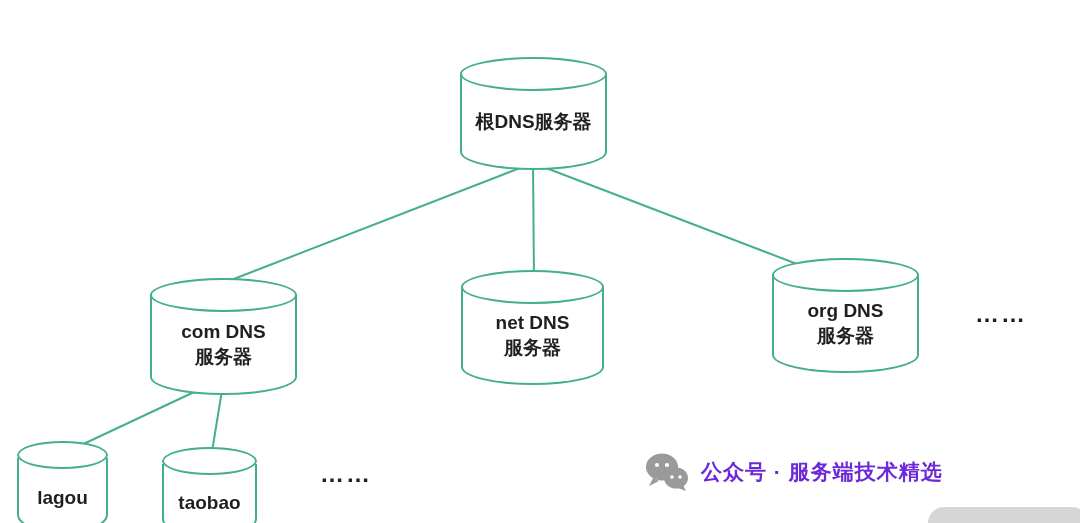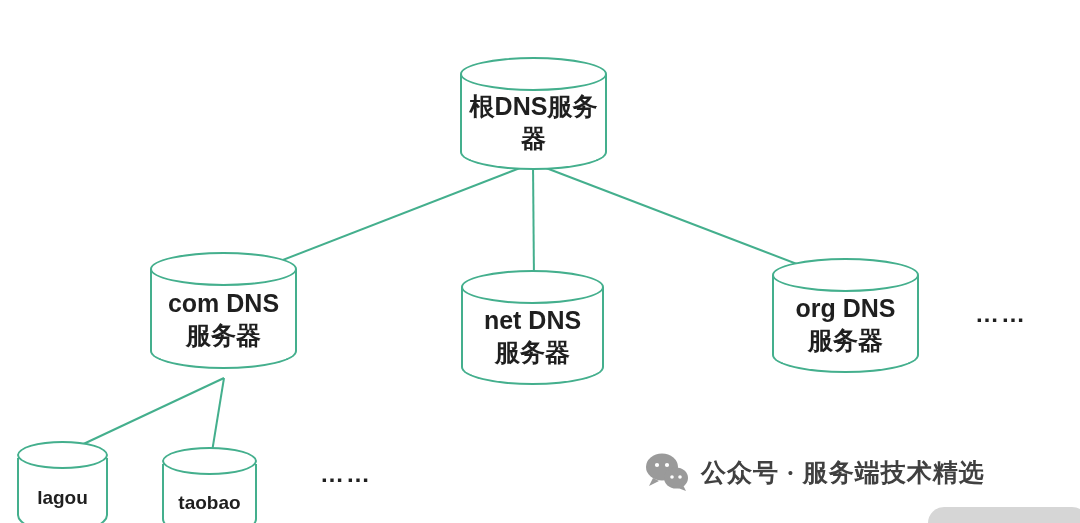--- a/index.html
+++ b/index.html
@@ -46,21 +46,21 @@
     position: absolute;
     left: 0; right: 0;
     top: 17px; bottom: 0;
     display: flex;
     flex-direction: column;
     align-items: center;
     justify-content: center;
     text-align: center;
     color: #1f1f1f;
     font-weight: bold;
-    font-size: 25px;
+    font-size: 19px;
     line-height: 1.3;
     z-index: 3;
   }
   .cyl-label.small { font-size: 19px; padding-top: 6px; }
 
   .ellipsis {
     position: absolute;
     z-index: 2;
     color: #1f1f1f;
     font-weight: bold;
@@ -71,26 +71,25 @@
   .watermark {
     position: absolute;
     left: 645px;
     top: 452px;
     display: flex;
     align-items: center;
     gap: 12px;
     z-index: 4;
   }
   .watermark-text {
-    color: #404040;
-    font-size: 25px;
+    color: #6d28d9;
+    font-size: 21px;
     font-weight: bold;
     letter-spacing: 1px;
     white-space: nowrap;
-    font-family: Liberation Serif, serif;
   }
 
   .corner-pill {
     position: absolute;
     left: 928px;
     top: 507px;
     width: 160px;
     height: 30px;
     background: #d6d6d6;
     border-radius: 16px 16px 0 0;
@@ -109,21 +108,21 @@
     <line x1="224" y1="378" x2="60" y2="455" stroke="#44af8d" stroke-width="2"></line>
     <line x1="224" y1="378" x2="211" y2="458" stroke="#44af8d" stroke-width="2"></line>
   </svg>
 
   <div class="cylinder" style="left:460px; top:57px; width:147px; height:113px;">
     <div class="cyl-body"></div>
     <div class="cyl-top"></div>
     <div class="cyl-label">根DNS服务器</div>
   </div>
 
-  <div class="cylinder" style="left:150px; top:252px; width:147px; height:117px;">
+  <div class="cylinder" style="left:150px; top:278px; width:147px; height:117px;">
     <div class="cyl-body"></div>
     <div class="cyl-top"></div>
     <div class="cyl-label">
       <span>com DNS</span>
       <span>服务器</span>
     </div>
   </div>
 
   <div class="cylinder" style="left:461px; top:270px; width:143px; height:115px;">
     <div class="cyl-body"></div>

